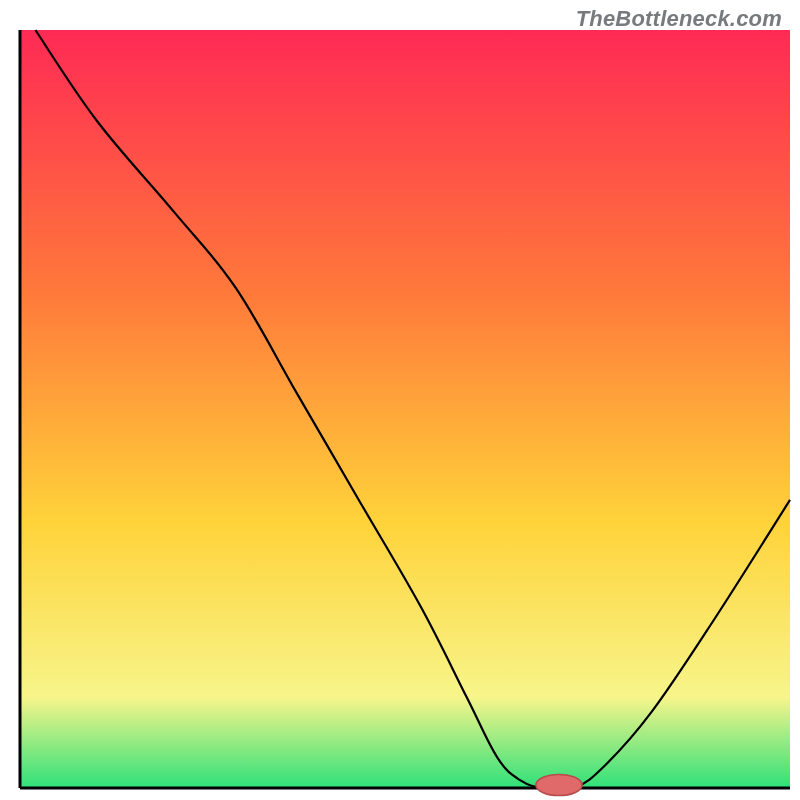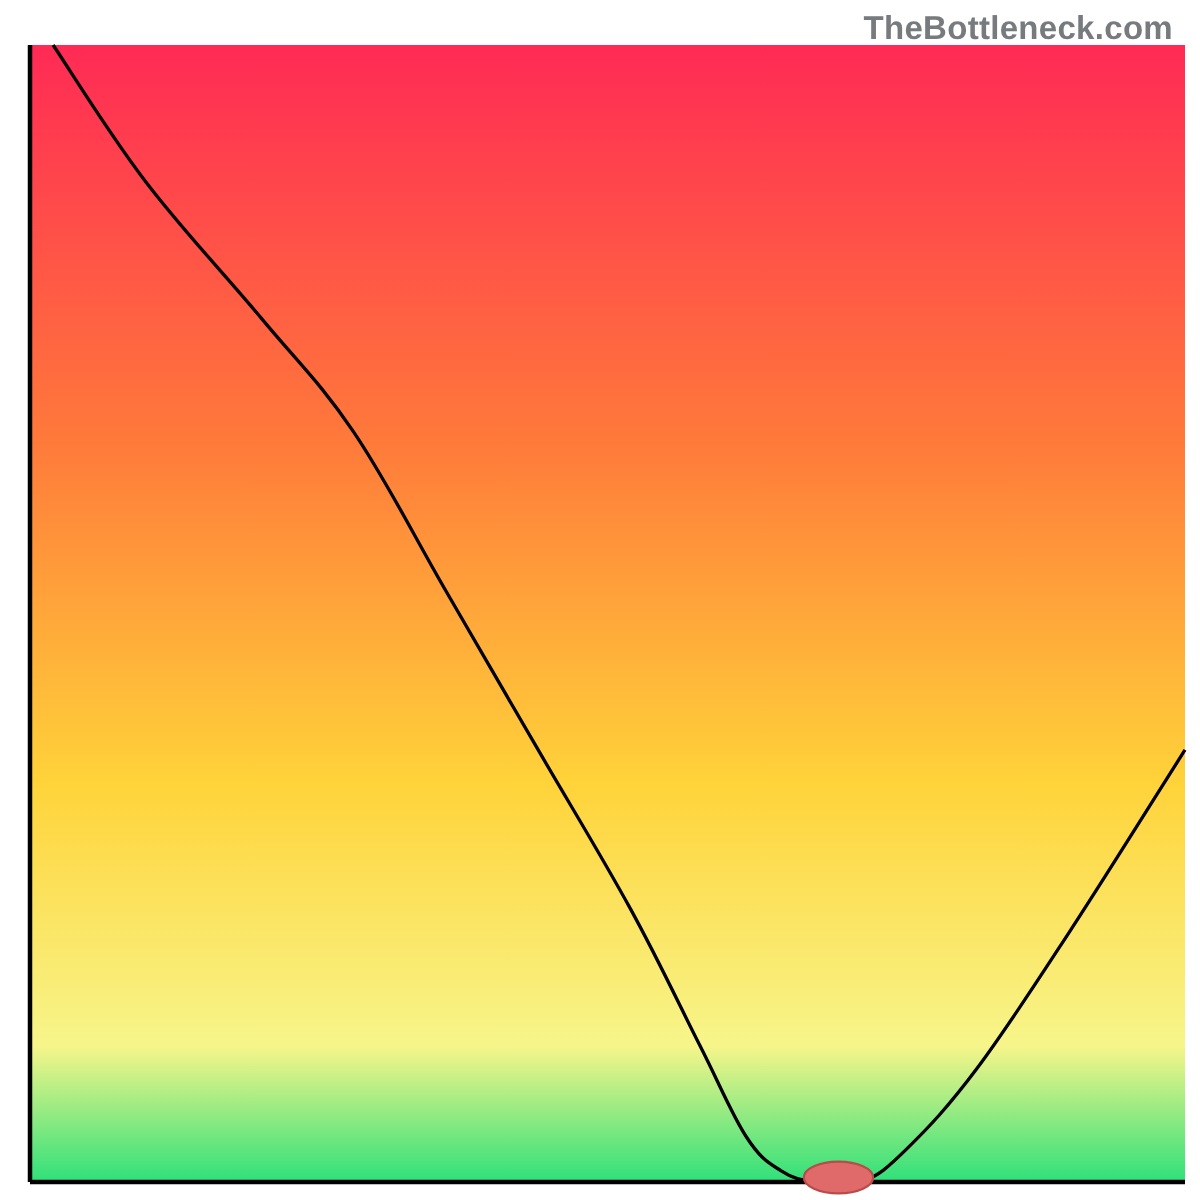--- a/index.html
+++ b/index.html
@@ -7,20 +7,21 @@
     padding: 0;
     width: 800px;
     height: 800px;
     background: #fff;
     font-family: Arial, Helvetica, sans-serif;
   }
   .stage {
     position: relative;
     width: 800px;
     height: 800px;
+    font-style: italic;
   }
   .watermark {
     position: absolute;
     top: 6px;
     right: 18px;
     font-size: 22px;
     font-weight: 600;
     color: #777b7e;
     letter-spacing: 0.2px;
   }

